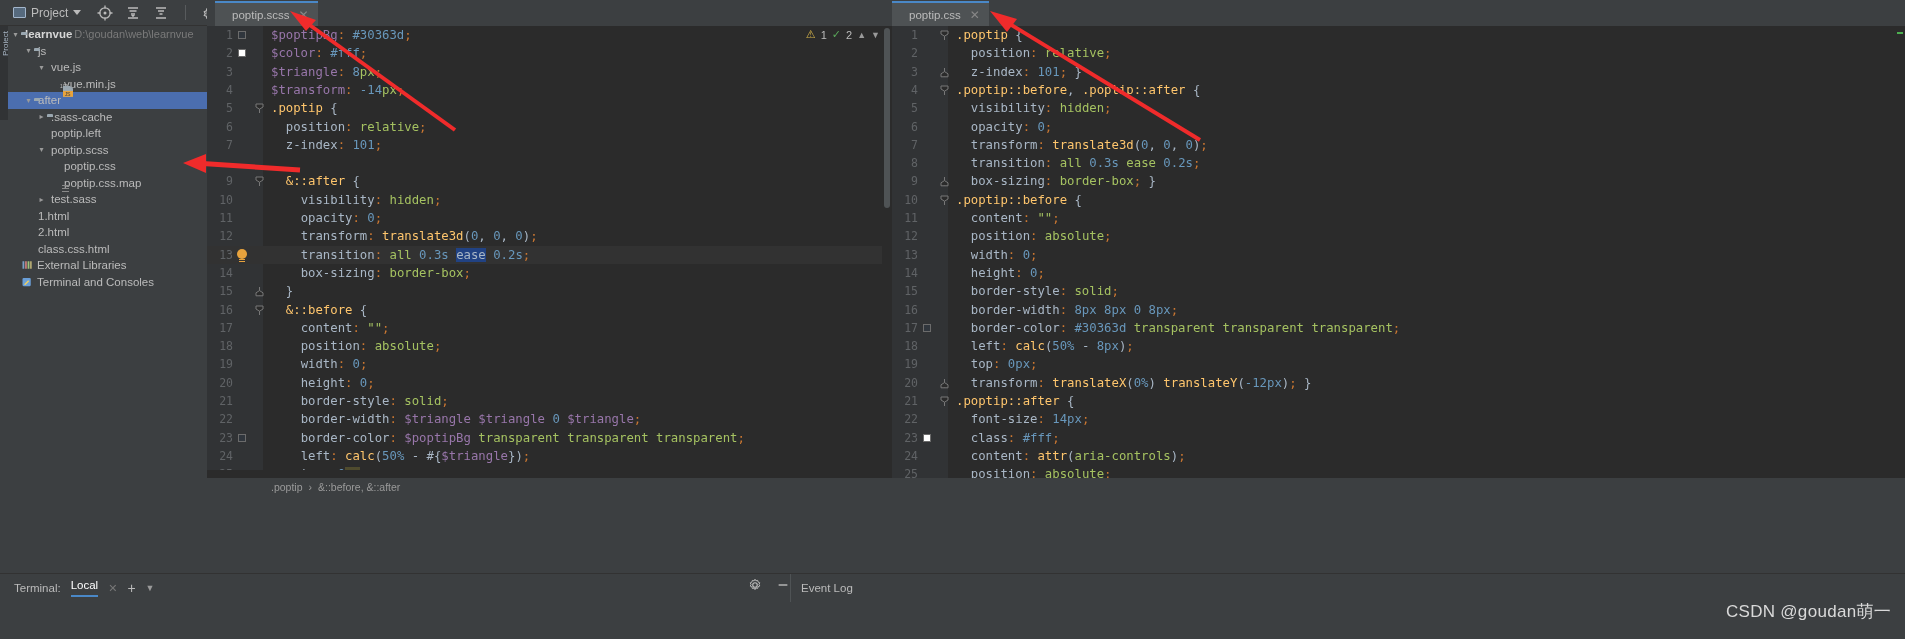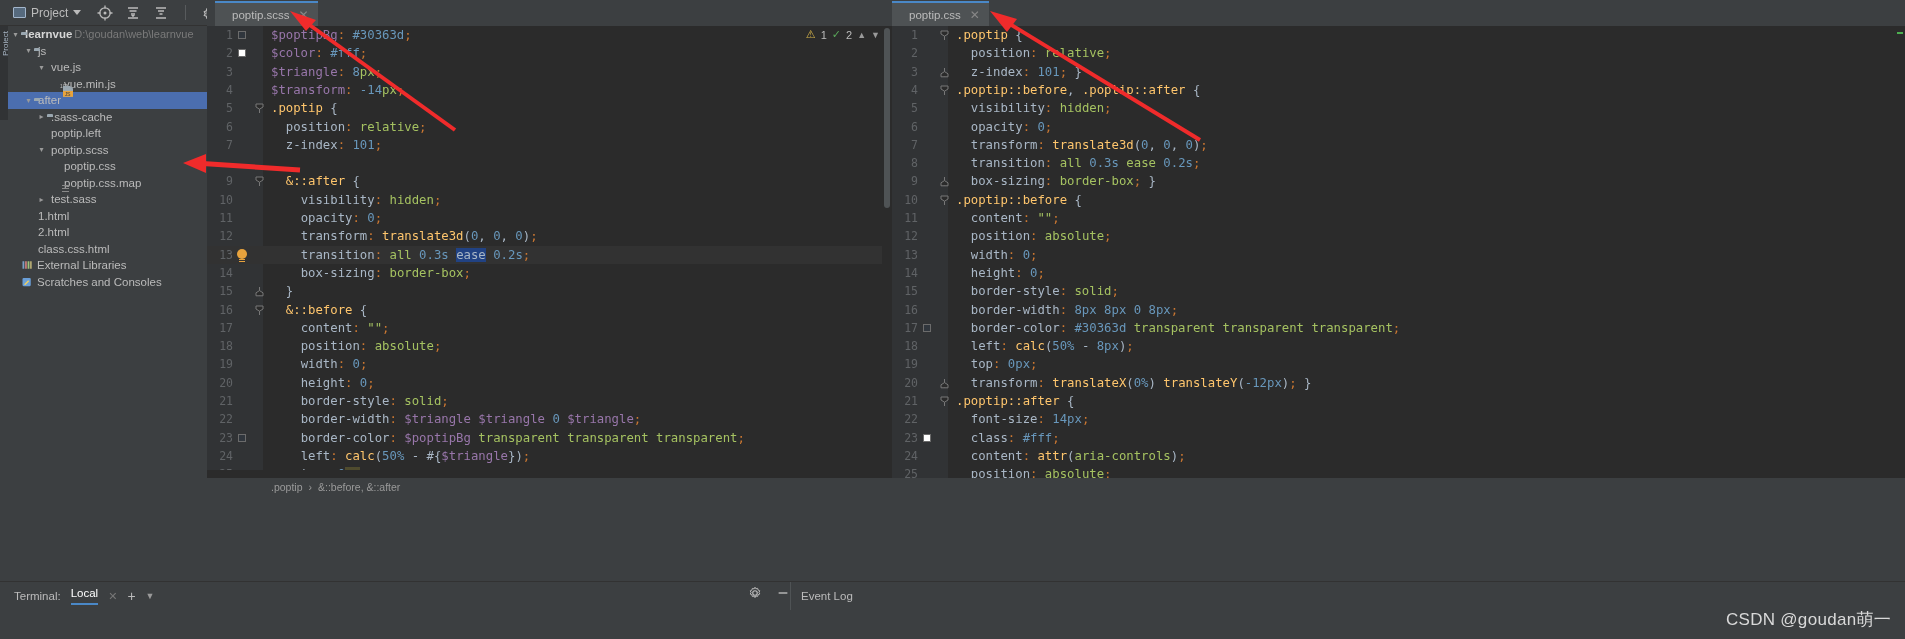--- a/index.html
+++ b/index.html
@@ -179,21 +179,21 @@
     display: flex; align-items: center; padding-left: 64px; gap: 6px;
     font-family: "Liberation Sans", sans-serif;
   }
   .hscroll {
     position: absolute; left: 0; bottom: 18px; height: 8px;
     background: #2b2b2b;
   }
 
   
   .bottom {
-    position: absolute; left: 0; bottom: 0; width: 1905px; height: 58px;
+    position: absolute; left: 0; bottom: 8px; width: 1905px; height: 58px;
     background: #3c3f41; border-top: 1px solid #323232;
   }
   .bt-left {
     position: absolute; left: 0; top: 0; width: 788px; height: 28px;
     display: flex; align-items: center; font-size: 11.5px; color: #bbbbbb;
     padding-left: 14px; gap: 10px;
   }
   .bt-tab { color: #bbbbbb; }
   .bt-tab.active { color: #ffffff; border-bottom: 2px solid #4a88c7; padding-bottom: 4px; }
   .bt-x { color: #777; font-size: 11px; }
@@ -363,21 +363,21 @@
         <span class="lbl">External Libraries</span>
       </div>
       <div class="row" style="padding-left: 2px;">
         <span class="arrow"></span>
         <span class="ficon">
           <svg class="ext-lib-ic" viewBox="0 0 16 16">
             <rect x="2" y="2.5" width="11" height="11" rx="1.5" fill="#6a9fd8"></rect>
             <path d="M4.5 10.5l5-5 1.5 1.5-5 5H4.5z" fill="#f0d060"></path>
           </svg>
         </span>
-        <span class="lbl">Scratches and Consoles</span>
+        <span class="lbl">Terminal and Consoles</span>
       </div>
     </div>
 
   <div class="editor ed-left">
     <div class="tabbar">
       <div class="tab" style="left:8px;">
         <span class="ficon">
           <span class="fileic"><span class="tag sass">SASS</span></span>
         </span>
         <span>poptip.scss</span>

